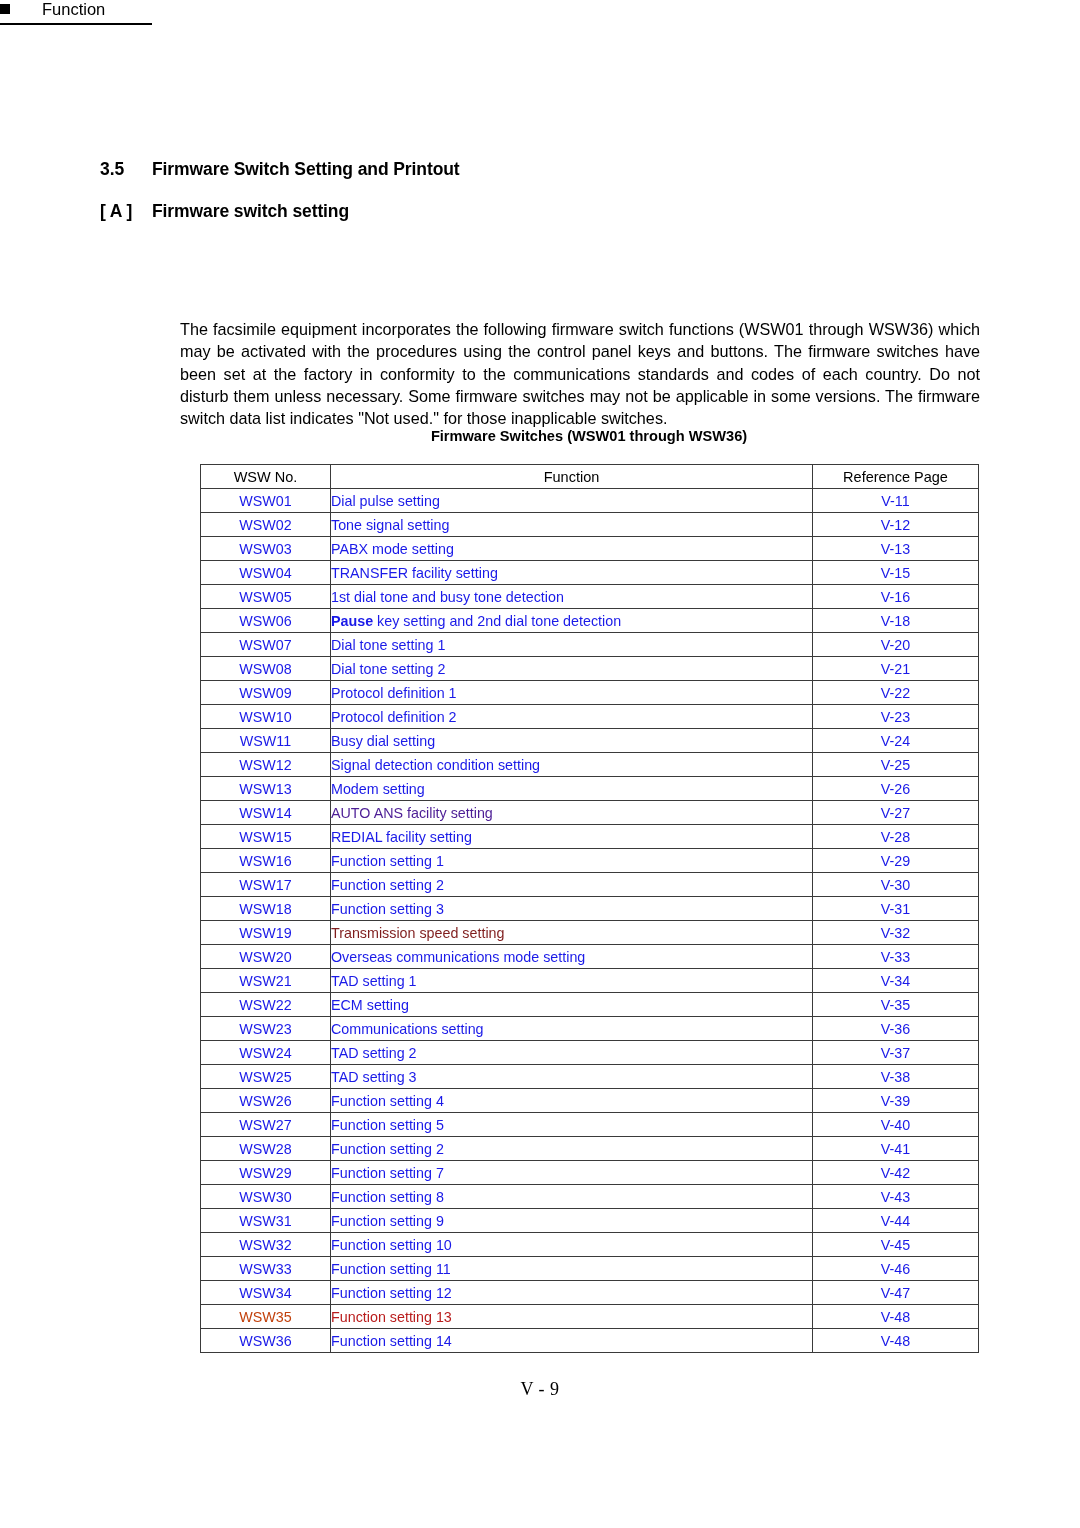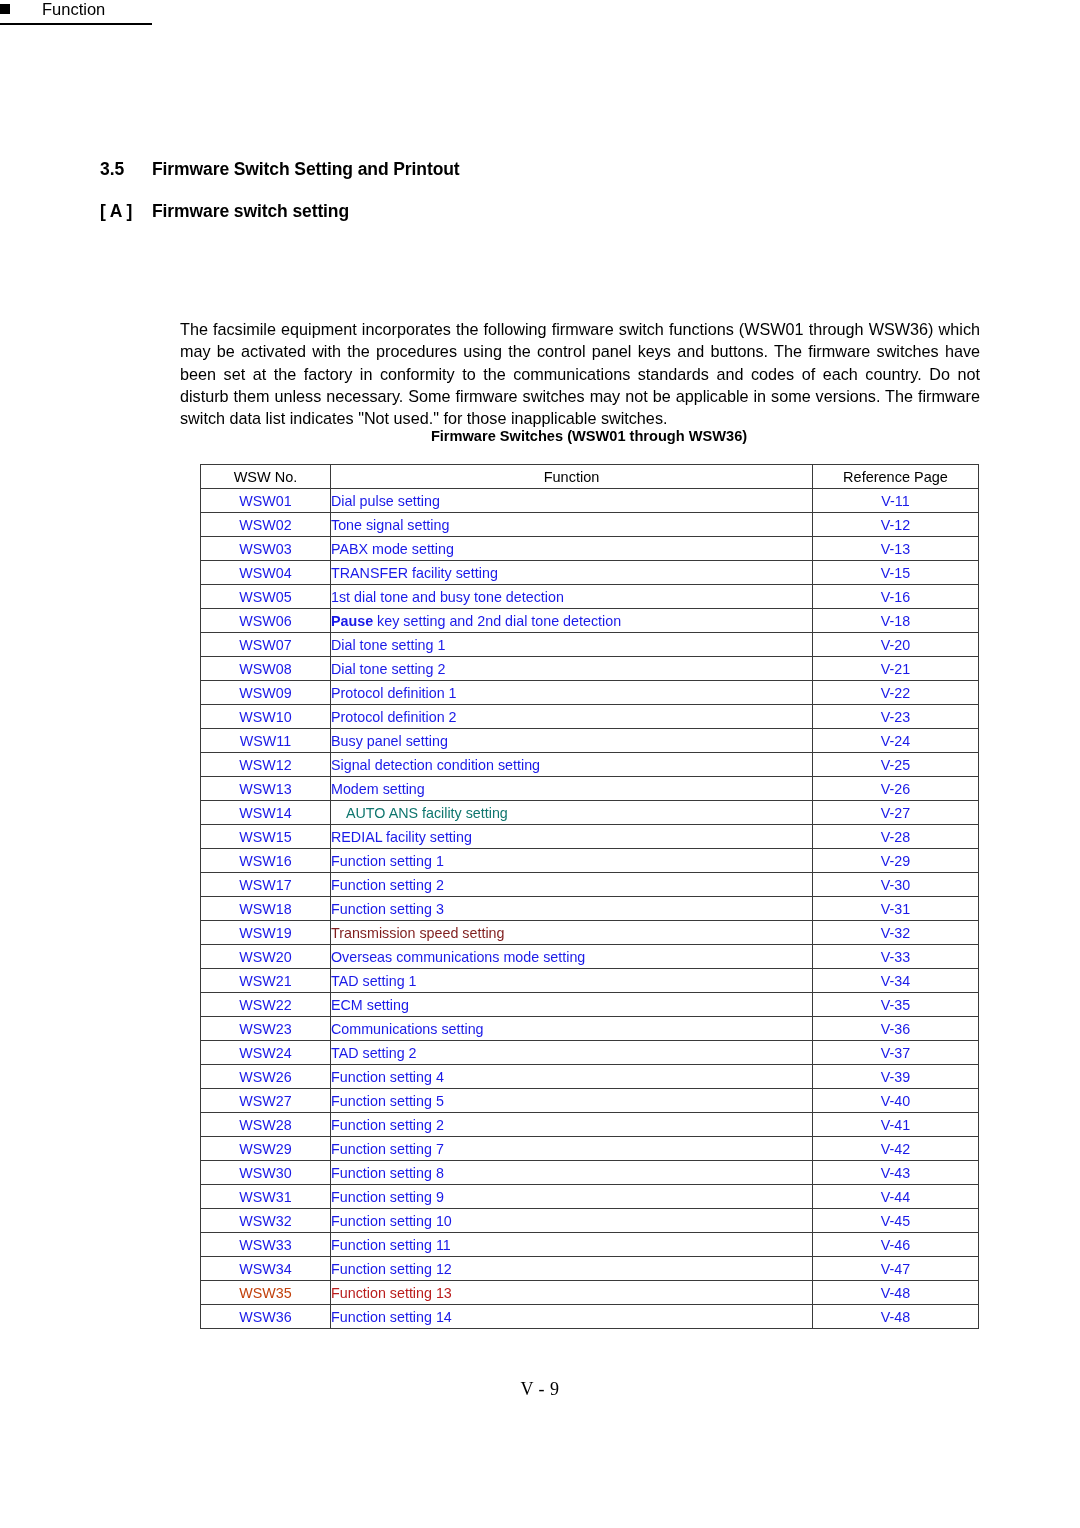--- a/index.html
+++ b/index.html
@@ -229,36 +229,36 @@
           <td class="cell-func" style="color: rgb(26, 26, 232);">Protocol definition 1</td>
           <td class="cell-ref" style="color: rgb(26, 26, 232);">V-22</td>
         </tr>
         <tr>
           <td class="cell-no" style="color: rgb(26, 26, 232);">WSW10</td>
           <td class="cell-func" style="color: rgb(26, 26, 232);">Protocol definition 2</td>
           <td class="cell-ref" style="color: rgb(26, 26, 232);">V-23</td>
         </tr>
         <tr>
           <td class="cell-no" style="color: rgb(26, 26, 232);">WSW11</td>
-          <td class="cell-func" style="color: rgb(26, 26, 232);">Busy panel setting</td>
+          <td class="cell-func" style="color: rgb(26, 26, 232);">Busy dial setting</td>
           <td class="cell-ref" style="color: rgb(26, 26, 232);">V-24</td>
         </tr>
         <tr>
           <td class="cell-no" style="color: rgb(26, 26, 232);">WSW12</td>
           <td class="cell-func" style="color: rgb(26, 26, 232);">Signal detection condition setting</td>
           <td class="cell-ref" style="color: rgb(26, 26, 232);">V-25</td>
         </tr>
         <tr>
           <td class="cell-no" style="color: rgb(26, 26, 232);">WSW13</td>
           <td class="cell-func" style="color: rgb(26, 26, 232);">Modem setting</td>
           <td class="cell-ref" style="color: rgb(26, 26, 232);">V-26</td>
         </tr>
         <tr>
           <td class="cell-no" style="color: rgb(26, 26, 232);">WSW14</td>
-          <td class="cell-func" style="color: #0f766e; padding-left: 15px;">AUTO ANS facility setting</td>
+          <td class="cell-func" style="color: #4c1d95;">AUTO ANS facility setting</td>
           <td class="cell-ref" style="color: rgb(26, 26, 232);">V-27</td>
         </tr>
         <tr>
           <td class="cell-no" style="color: rgb(26, 26, 232);">WSW15</td>
           <td class="cell-func" style="color: rgb(26, 26, 232);">REDIAL facility setting</td>
           <td class="cell-ref" style="color: rgb(26, 26, 232);">V-28</td>
         </tr>
         <tr>
           <td class="cell-no" style="color: rgb(26, 26, 232);">WSW16</td>
           <td class="cell-func" style="color: rgb(26, 26, 232);">Function setting 1</td>
@@ -298,20 +298,25 @@
           <td class="cell-no" style="color: rgb(26, 26, 232);">WSW23</td>
           <td class="cell-func" style="color: rgb(26, 26, 232);">Communications setting</td>
           <td class="cell-ref" style="color: rgb(26, 26, 232);">V-36</td>
         </tr>
         <tr>
           <td class="cell-no" style="color: rgb(26, 26, 232);">WSW24</td>
           <td class="cell-func" style="color: rgb(26, 26, 232);">TAD setting 2</td>
           <td class="cell-ref" style="color: rgb(26, 26, 232);">V-37</td>
         </tr>
         <tr>
+          <td class="cell-no" style="color: rgb(26, 26, 232);">WSW25</td>
+          <td class="cell-func" style="color: rgb(26, 26, 232);">TAD setting 3</td>
+          <td class="cell-ref" style="color: rgb(26, 26, 232);">V-38</td>
+        </tr>
+        <tr>
           <td class="cell-no" style="color: rgb(26, 26, 232);">WSW26</td>
           <td class="cell-func" style="color: rgb(26, 26, 232); margin-left: 12px;">Function setting 4</td>
           <td class="cell-ref" style="color: rgb(26, 26, 232);">V-39</td>
         </tr>
         <tr>
           <td class="cell-no" style="color: rgb(26, 26, 232);">WSW27</td>
           <td class="cell-func" style="color: rgb(26, 26, 232);">Function setting 5</td>
           <td class="cell-ref" style="color: rgb(26, 26, 232);">V-40</td>
         </tr>
         <tr>

